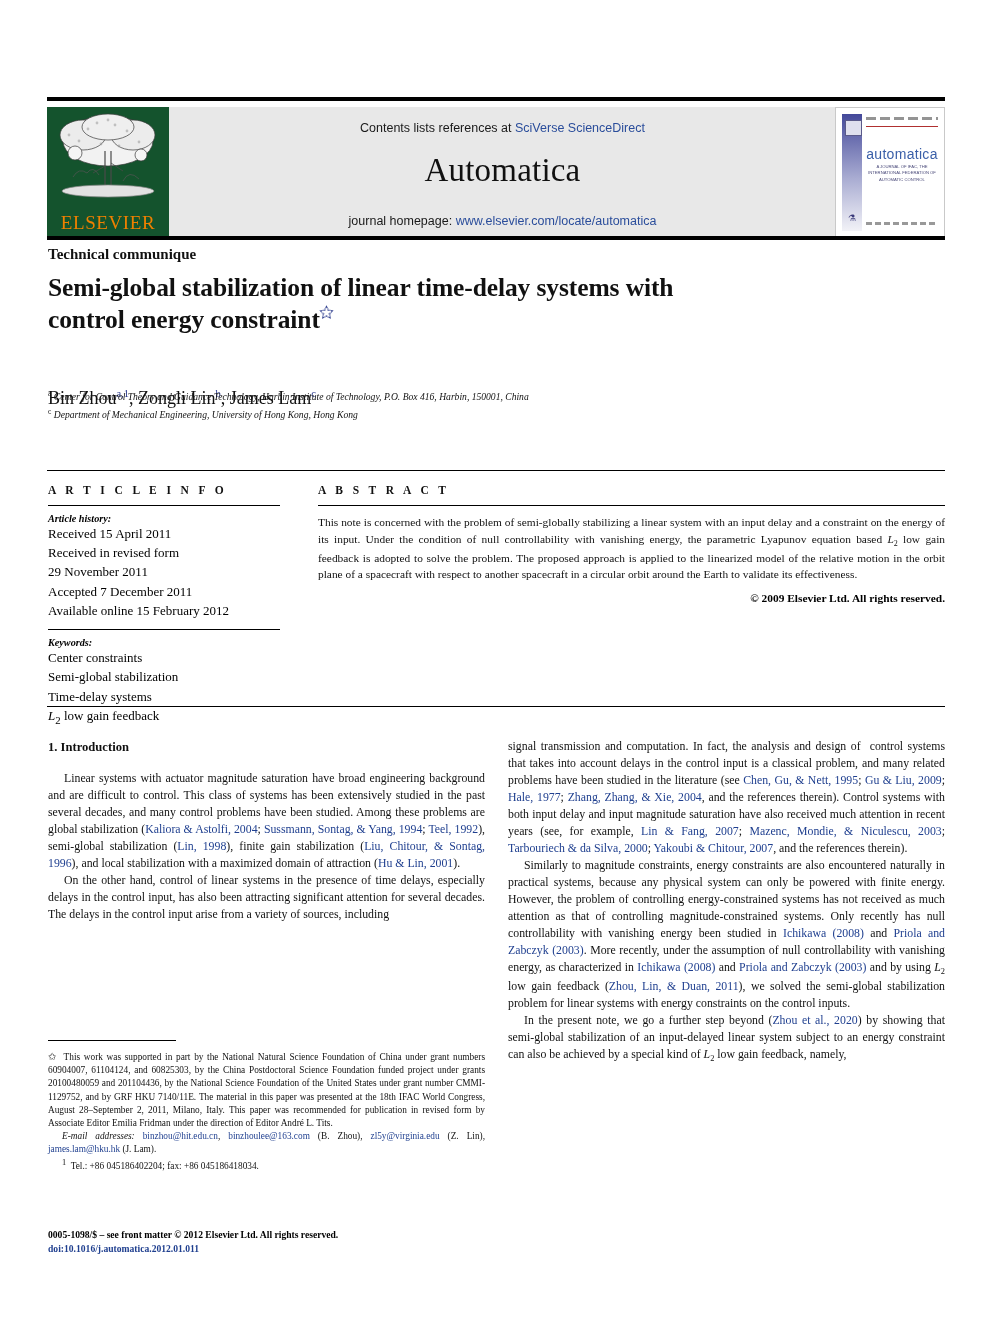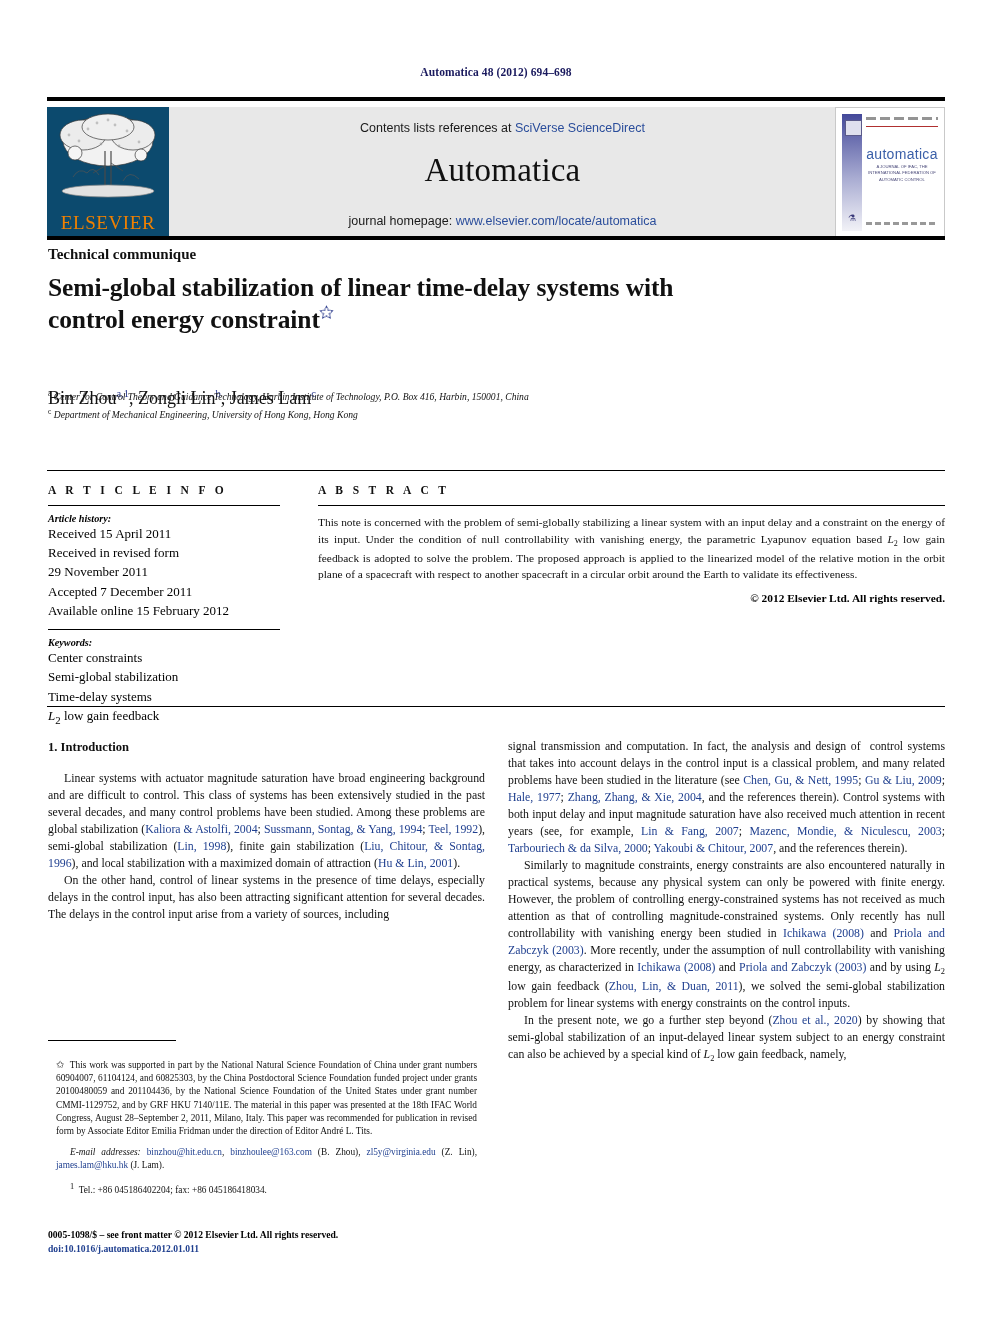--- a/index.html
+++ b/index.html
@@ -53,21 +53,21 @@
     height: 131px;
     display: flex;
     align-items: stretch;
   }
 
   
   .elsevier-logo {
     width: 122px;
     flex: 0 0 122px;
     position: relative;
-    background: #0c4a6e;
+    background: #14532d;
   }
   .tree-svg { position:absolute; left: 6px; top: 4px; }
   .elsevier-word {
     position: absolute;
     bottom: 4px;
     left: 0;
     width: 122px;
     text-align: center;
     font-family: "Liberation Serif", serif;
     font-size: 19px;
@@ -342,40 +342,39 @@
     top: 1050px;
     width: 437px;
     font-size: 9.3px;
     line-height: 1.42;
     text-align: justify;
     color: #111;
   }
   .footnotes .marker { font-size: 10px; }
   .footnotes .email-label { font-style: italic; }
   .footnotes a, .footnotes .mail { color:#1f3f8f; text-decoration: none; }
-  .fn-para { margin: 8px; }
+  .fn-para { margin: 0; }
   .fn-para.indent { text-indent: 14px; }
 
   .issn-block {
     position: absolute;
     left: 48px;
     top: 1228px;
     width: 437px;
     font-size: 9.6px;
     font-weight: bold;
     line-height: 1.5;
   }
   .issn-block .doi { color: #1f3f8f; }
 </style>
 </head>
 <body>
 
 <div class="page">
 
-  <div class="running-head">Automatica 48 (2012) 694–698</div>
 
   <div class="masthead">
     <div class="masthead-inner">
 
       <div class="elsevier-logo">
         <svg class="tree-svg" width="110" height="92" viewBox="0 0 110 92">
           <g fill="none" stroke="#3a3a3a" stroke-width="0.7">
             <ellipse cx="55" cy="30" rx="45" ry="25" fill="#f2f2f2"></ellipse>
             <ellipse cx="30" cy="24" rx="23" ry="15" fill="#ececec"></ellipse>
             <ellipse cx="80" cy="24" rx="22" ry="15" fill="#ececec"></ellipse>
@@ -463,21 +462,21 @@
       <div class="info-line">Semi-global stabilization</div>
       <div class="info-line">Time-delay systems</div>
       <div class="info-line"><i>L</i><sub>2</sub> low gain feedback</div>
     </div>
   </div>
 
   <div class="abs-col">
     <div class="sec-head">A B S T R A C T</div>
     <div class="abs-hr"></div>
     <div class="abs-text">This note is concerned with the problem of semi-globally stabilizing a linear system with an input delay and a constraint on the energy of its input. Under the condition of null controllability with vanishing energy, the parametric Lyapunov equation based <i>L</i><sub>2</sub> low gain feedback is adopted to solve the problem. The proposed approach is applied to the linearized model of the relative motion in the orbit plane of a spacecraft with respect to another spacecraft in a circular orbit around the Earth to validate its effectiveness.</div>
-    <div class="abs-copy">© 2012 Elsevier Ltd. All rights reserved.</div>
+    <div class="abs-copy">© 2009 Elsevier Ltd. All rights reserved.</div>
   </div>
 
   <div class="region-rule-bottom"></div>
 
   <div class="col col-left">
     <h2>1. Introduction</h2>
     <p id="lp0">Linear systems with actuator magnitude saturation have broad engineering background and are difficult to control. This class of systems has been extensively studied in the past several decades, and many control problems have been studied. Among these problems are global stabilization (<span class="cite">Kaliora &amp; Astolfi, 2004</span>; <span class="cite">Sussmann, Sontag, &amp; Yang, 1994</span>; <span class="cite">Teel, 1992</span>), semi-global stabilization (<span class="cite">Lin, 1998</span>), finite gain stabilization (<span class="cite">Liu, Chitour, &amp; Sontag, 1996</span>), and local stabilization with a maximized domain of attraction (<span class="cite">Hu &amp; Lin, 2001</span>).</p>
     <p id="lp1">On the other hand, control of linear systems in the presence of time delays, especially delays in the control input, has also been attracting significant attention for several decades. The delays in the control input arise from a variety of sources, including</p>
   </div>
 

